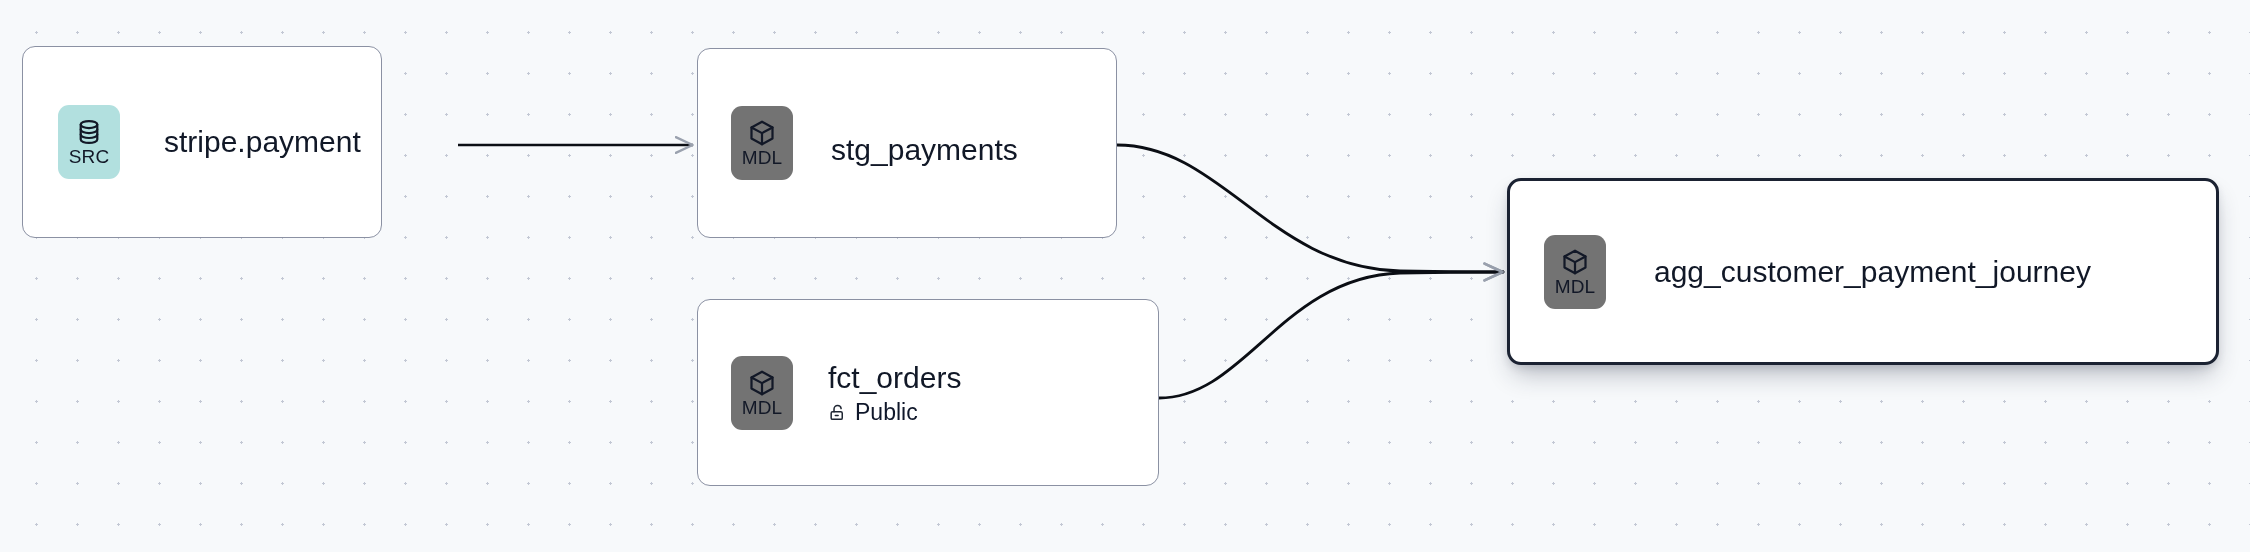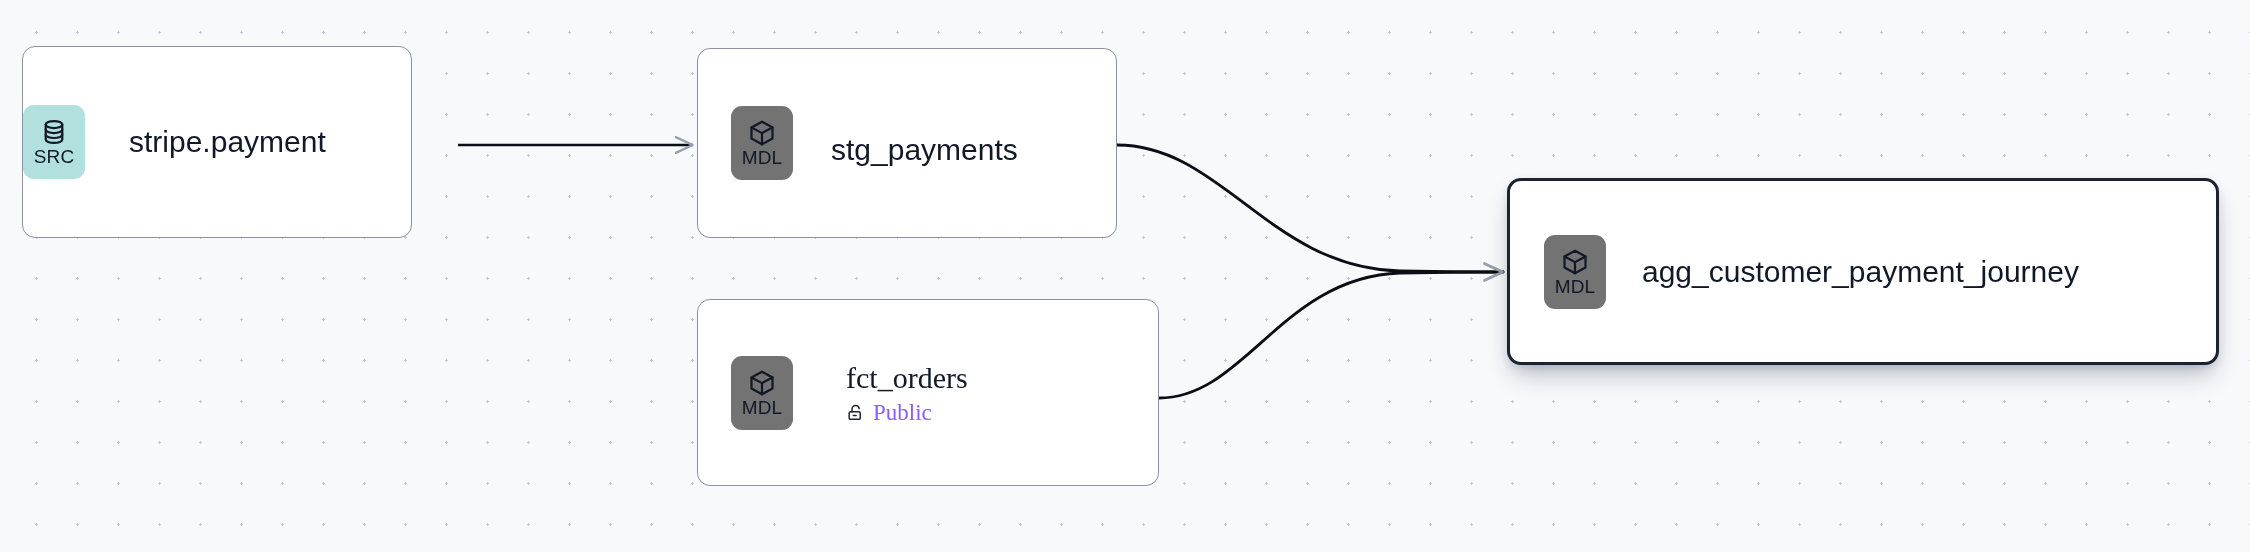--- a/index.html
+++ b/index.html
@@ -94,53 +94,54 @@
     font-weight: 400;
   }
 
   .node-sub {
     display: flex;
     align-items: center;
     gap: 8px;
     margin-top: 7px;
     font-size: 23px;
     line-height: 1;
-    color: #8b5cf6;
+    color: #0f172a;
     white-space: nowrap;
   }
   .node-sub .lock-glyph {
     width: 19px;
     height: 19px;
     display: block;
     flex: 0 0 auto;
   }
 
   
   #node-stripe-payment {
-    left: 22px;  top: 46px;  width: 390px;  height: 192px;
+    left: 22px;  top: 46px;  width: 360px;  height: 192px;
+    padding-left: 35px;
   }
   #node-stripe-payment .node-body { margin-left: 44px; }
 
   #node-stg-payments {
     left: 697px; top: 48px;  width: 420px;  height: 190px;
     padding-left: 33px;
   }
   #node-stg-payments .node-body { margin-left: 38px; margin-top: 14px; }
 
   #node-fct-orders {
     left: 697px; top: 299px; width: 462px;  height: 187px;
     padding-left: 33px;
   }
-  #node-fct-orders .node-body { margin-left: 53px; font-family: Liberation Serif, serif; }
+  #node-fct-orders .node-body { margin-left: 35px; }
 
   #node-agg-customer-payment-journey {
     left: 1507px; top: 178px; width: 712px; height: 187px;
     padding-left: 34px;
   }
-  #node-agg-customer-payment-journey .node-body { margin-left: 36px; }
+  #node-agg-customer-payment-journey .node-body { margin-left: 48px; }
 </style>
 </head>
 <body>
 
 <div id="canvas">
 
   <svg id="edges" viewBox="0 0 2250 552" width="2250" height="552" xmlns="http://www.w3.org/2000/svg">
     <defs>
       <marker id="arrow" viewBox="0 0 10 10" refX="9.4" refY="5" markerWidth="7.5" markerHeight="7.5" orient="auto-start-reverse">
         <path d="M 0.6 1 L 9.2 5 L 0.6 9" fill="none" stroke="#9aa1ae" stroke-width="1.25" stroke-linecap="round" stroke-linejoin="round"></path>

